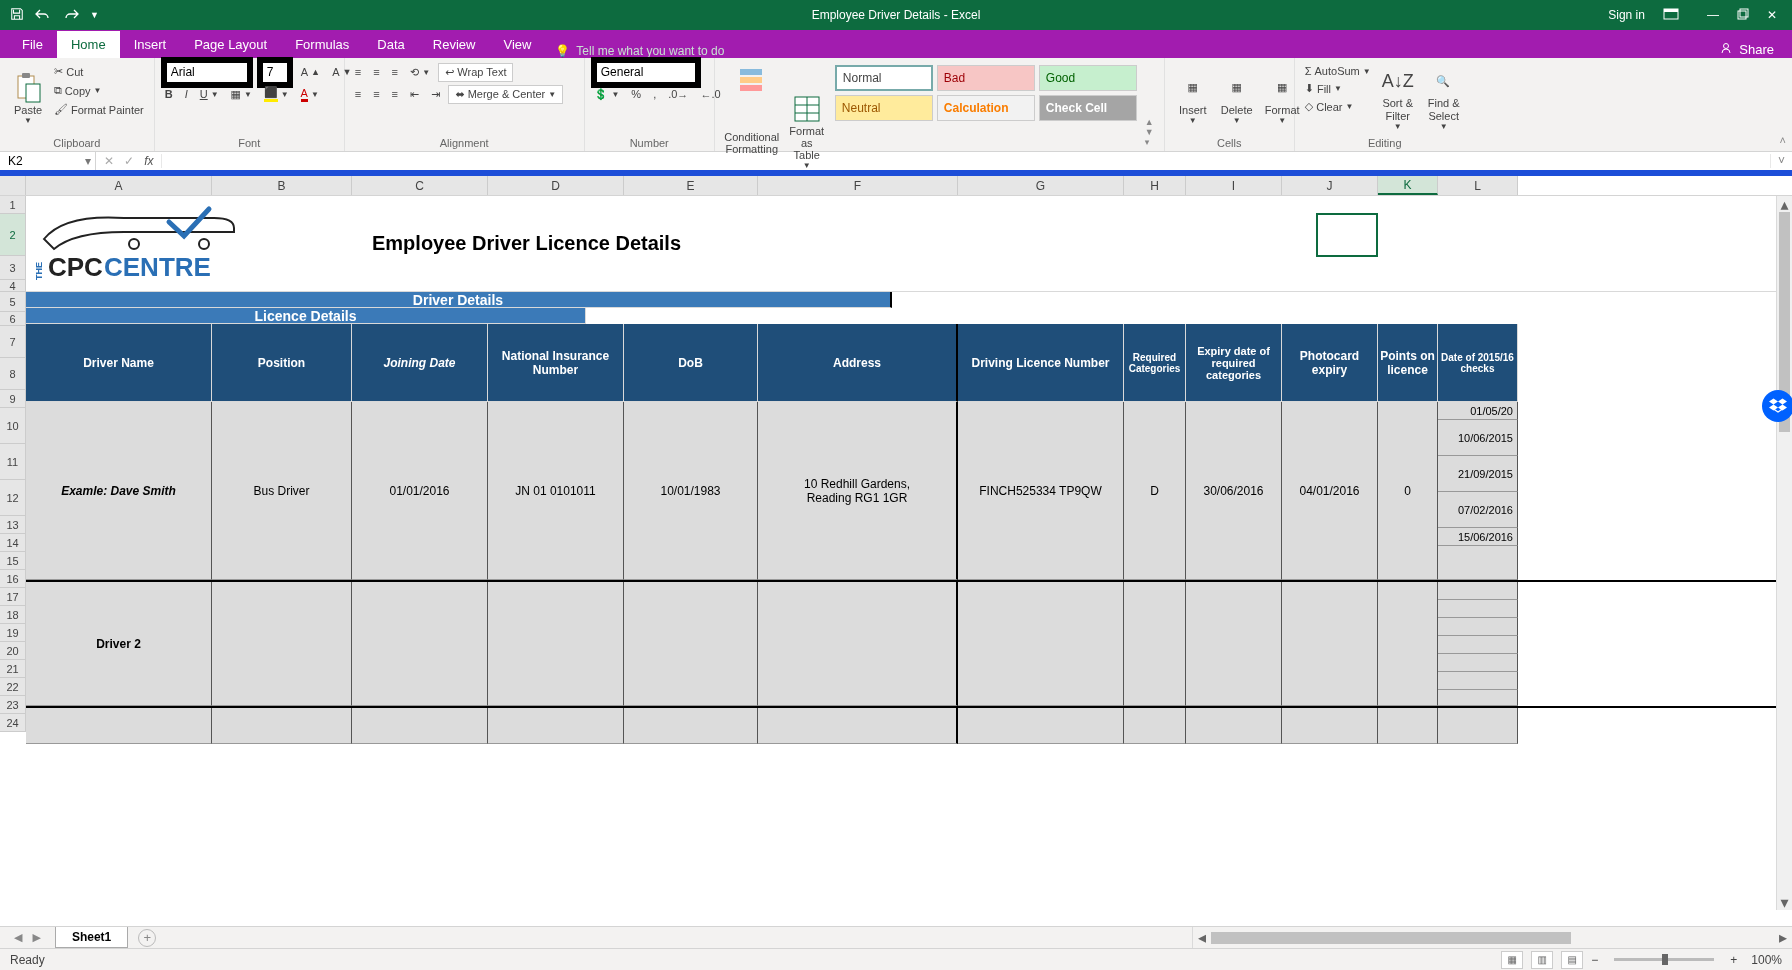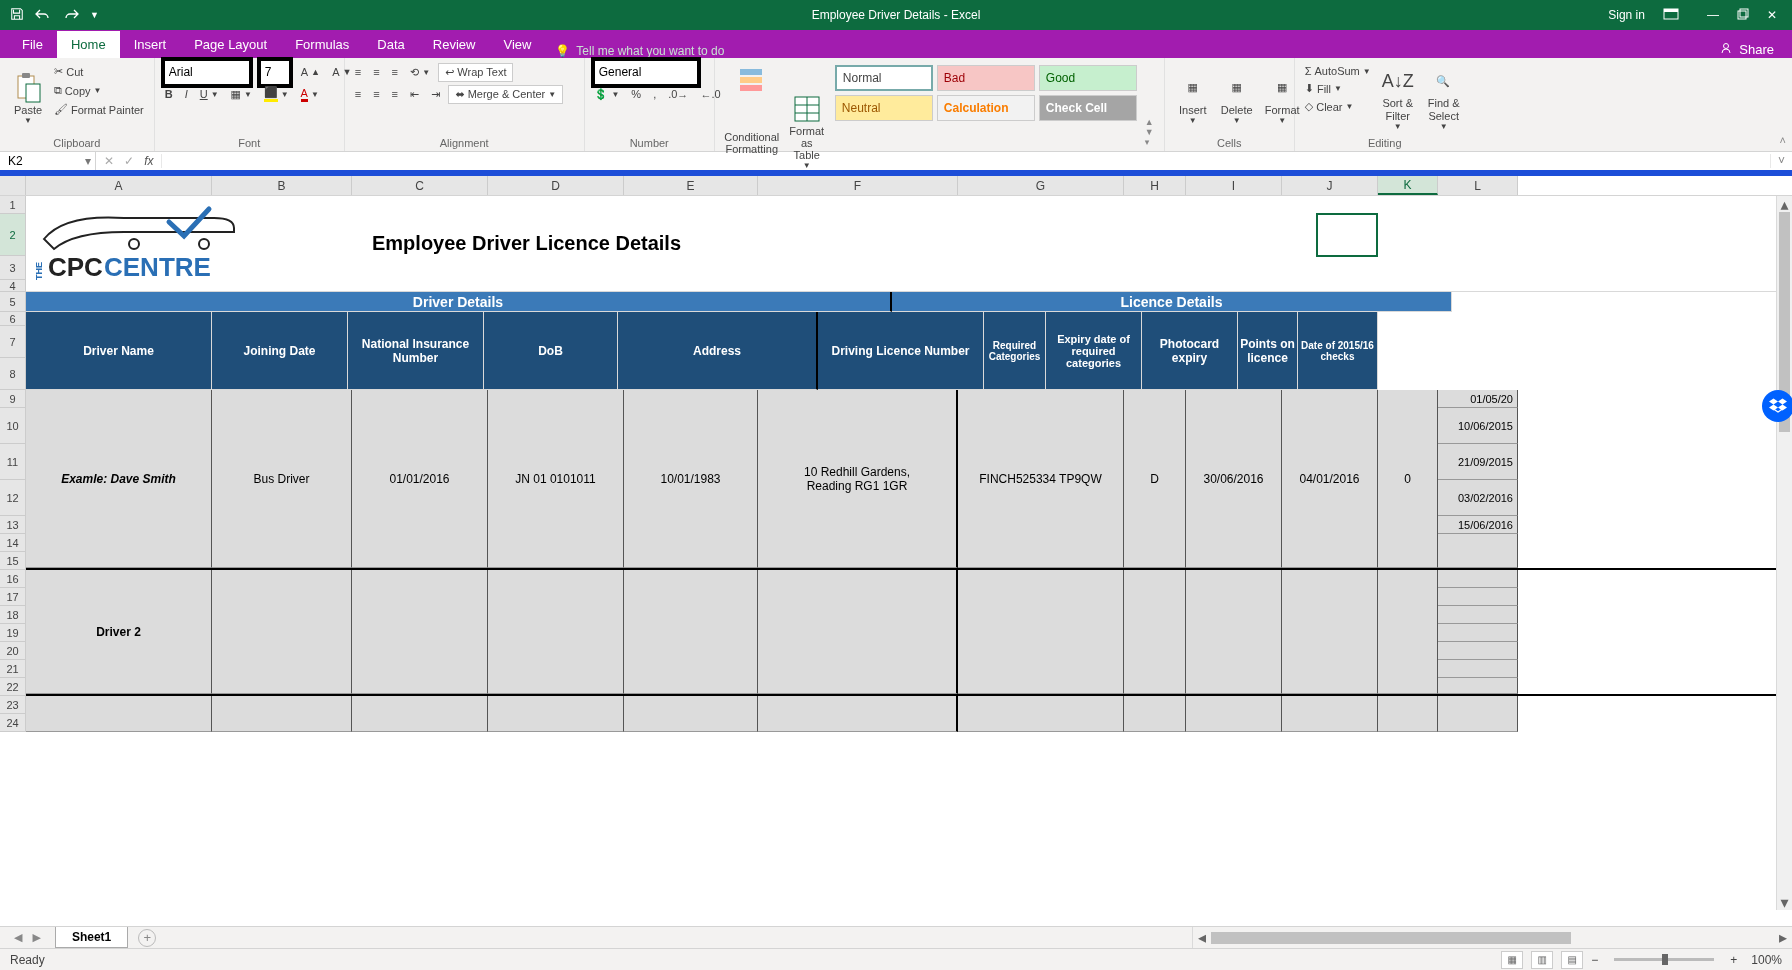--- a/index.html
+++ b/index.html
@@ -22,21 +22,21 @@
 .ribbon-tabs .share { margin-left: auto; padding-right: 18px; display: flex; align-items: center; gap: 6px; cursor: pointer; }
 
 
 .ribbon { background: #f3f2f1; height: 94px; border-bottom: 1px solid #d4d4d4; display: flex; font-size: 11px; color: #444; }
 .ribbon-group { border-right: 1px solid #e1e1e1; display: flex; flex-direction: column; padding: 3px 6px 0 6px; position: relative; }
 .ribbon-group-label { text-align: center; color: #666; font-size: 11px; padding: 2px 0; margin-top: auto; position: relative; }
 .ribbon-row { display: flex; align-items: center; gap: 4px; height: 22px; }
 .big-btn { display: flex; flex-direction: column; align-items: center; justify-content: center; padding: 2px 6px; cursor: pointer; font-size: 11px; text-align: center; }
 .big-btn .icn { width: 32px; height: 32px; display: flex; align-items: center; justify-content: center; }
 .mini-btn { padding: 2px 4px; cursor: pointer; display: flex; align-items: center; gap: 3px; }
-.input-combo { border: 4px solid #000000; background: #fff; font-size: 12px; height: 31px; padding: 0 4px; }
+.input-combo { border: 6px solid #000000; background: #fff; font-size: 12px; height: 31px; padding: 0 4px; }
 .style-btn { width: 98px; height: 26px; border: 1px solid #ccc; display: flex; align-items: center; padding-left: 6px; font-size: 12px; cursor: pointer; }
 
 
 .formula-bar { height: 24px; border-bottom: 6px solid #1d4ed8; display: flex; align-items: center; font-size: 12px; background: #fff; }
 .name-box { width: 96px; border-right: 1px solid #d4d4d4; height: 100%; display: flex; align-items: center; padding-left: 8px; position: relative; }
 .name-box .dd { position: absolute; right: 4px; color: #777; cursor: pointer; }
 .fx-area { display: flex; align-items: center; gap: 10px; padding: 0 8px; border-right: 1px solid #e8e8e8; color: #aaa; }
 .fx-area span { cursor: pointer; }
 .formula-input { flex: 1; padding-left: 8px; border: none; outline: none; height: 100%; }
 .collapse-ctrl { width: 22px; text-align: center; color: #888; cursor: pointer; border-left: 1px solid #e8e8e8; }
@@ -423,28 +423,29 @@
             <circle cx="170" cy="40" r="5" fill="none" stroke="#222" stroke-width="2"></circle>
             <path d="M135 18 L150 32 L175 5" fill="none" stroke="#2a6fb5" stroke-width="5" stroke-linecap="round"></path>
             <text x="2" y="70" font-size="9" fill="#2a6fb5" font-weight="bold" transform="rotate(-90 8 70)">THE</text>
             <text x="14" y="72" font-size="26" font-weight="900" fill="#222">CPC</text>
               <text x="70" y="72" font-size="26" font-weight="900" fill="#2a6fb5">CENTRE</text>
           </svg>
         </div>
         <div style="flex:1;display:flex;align-items:center;padding-left:20px;font-size:20px;font-weight:bold;color:#000;">Employee Driver Licence Details</div>
       </div>
 
-      <div class="cell-row" style="height:20px;">
+      <div class="cell-row" style="height:32px;flex-direction:column;">
         <div class="cell section-hdr" style="width:866px;border-right:2px solid #000;">Driver Details</div>
         <div class="cell section-hdr" style="width:560px;">Licence Details</div>
       </div>
 
       <div class="cell-row" style="height:78px;">
         <div class="cell col-hdr-cell" style="width:186px;">Driver Name</div>
-        <div class="cell col-hdr-cell" style="width:136px;">Joining Date</div>
+        <div class="cell col-hdr-cell" style="width:140px;">Position</div>
+        <div class="cell col-hdr-cell" style="width:136px;font-style:italic;">Joining Date</div>
         <div class="cell col-hdr-cell" style="width:136px;">National Insurance Number</div>
         <div class="cell col-hdr-cell" style="width:134px;">DoB</div>
         <div class="cell col-hdr-cell" style="width:200px;border-right:2px solid #000;">Address</div>
         <div class="cell col-hdr-cell" style="width:166px;">Driving Licence Number</div>
         <div class="cell col-hdr-cell" style="width:62px;font-size:10px;">Required Categories</div>
         <div class="cell col-hdr-cell" style="width:96px;font-size:11px;">Expiry date of required categories</div>
         <div class="cell col-hdr-cell" style="width:96px;">Photocard expiry</div>
         <div class="cell col-hdr-cell" style="width:60px;font-size:12px;">Points on licence</div>
         <div class="cell col-hdr-cell" style="width:80px;font-size:10px;">Date of 2015/16 checks</div>
       </div>
@@ -461,21 +462,21 @@
         </div>
         <div class="cell data-cell" style="width:166px;">FINCH525334 TP9QW</div>
         <div class="cell data-cell" style="width:62px;">D</div>
         <div class="cell data-cell" style="width:96px;">30/06/2016</div>
         <div class="cell data-cell" style="width:96px;">04/01/2016</div>
         <div class="cell data-cell" style="width:60px;">0</div>
         <div style="width:80px;display:flex;flex-direction:column;">
           <div class="cell data-cell" style="height:18px;width:80px;justify-content:flex-end;padding-right:4px;font-size:11px;">01/05/20</div>
           <div class="cell data-cell" style="height:36px;width:80px;justify-content:flex-end;padding-right:4px;font-size:11px;">10/06/2015</div>
           <div class="cell data-cell" style="height:36px;width:80px;justify-content:flex-end;padding-right:4px;font-size:11px;">21/09/2015</div>
-          <div class="cell data-cell" style="height:36px;width:80px;justify-content:flex-end;padding-right:4px;font-size:11px;">03/02/2016</div>
+          <div class="cell data-cell" style="height:36px;width:80px;justify-content:flex-end;padding-right:4px;font-size:11px;">07/02/2016</div>
           <div class="cell data-cell" style="height:18px;width:80px;justify-content:flex-end;padding-right:4px;font-size:11px;">15/06/2016</div>
           <div class="cell data-cell" style="flex:1;width:80px;"></div>
         </div>
       </div>
 
       <div class="cell-row" style="height:126px;border-bottom:2px solid #000;">
         <div class="cell data-cell" style="width:186px;font-weight:bold;">Driver 2</div>
         <div class="cell data-cell" style="width:140px;"></div>
         <div class="cell data-cell" style="width:136px;"></div>
         <div class="cell data-cell" style="width:136px;"></div>

